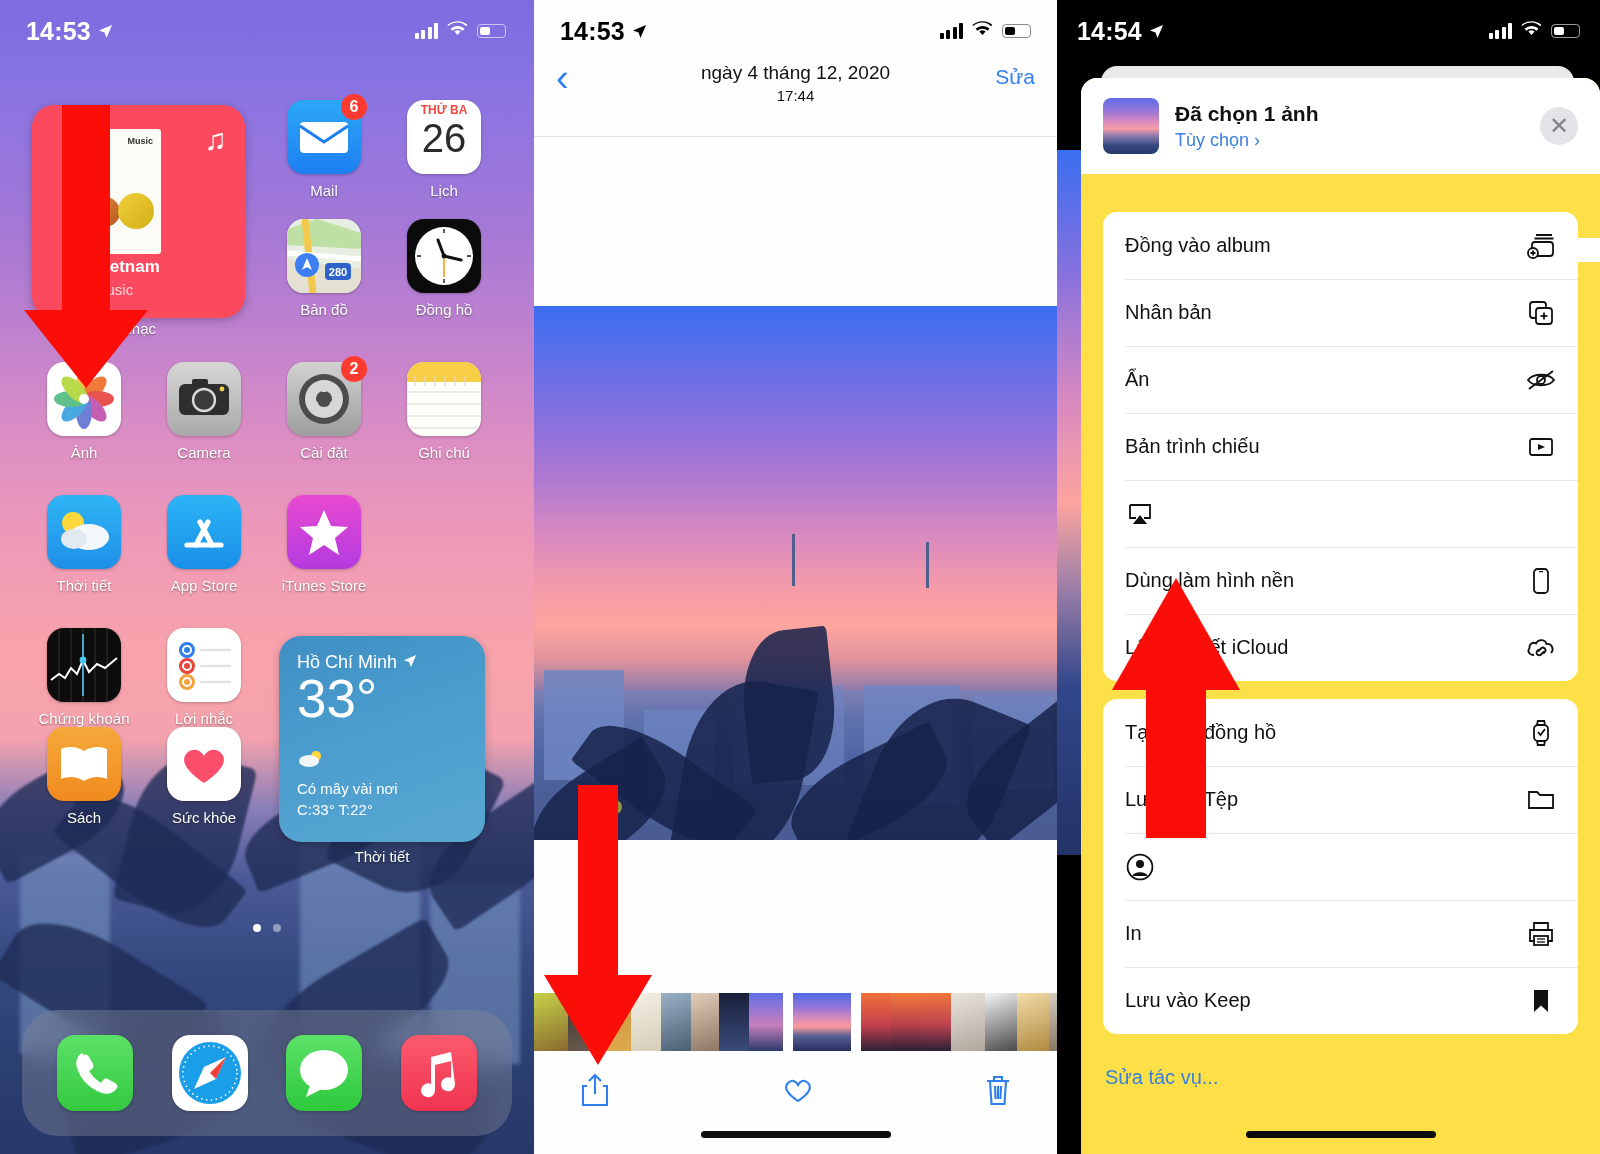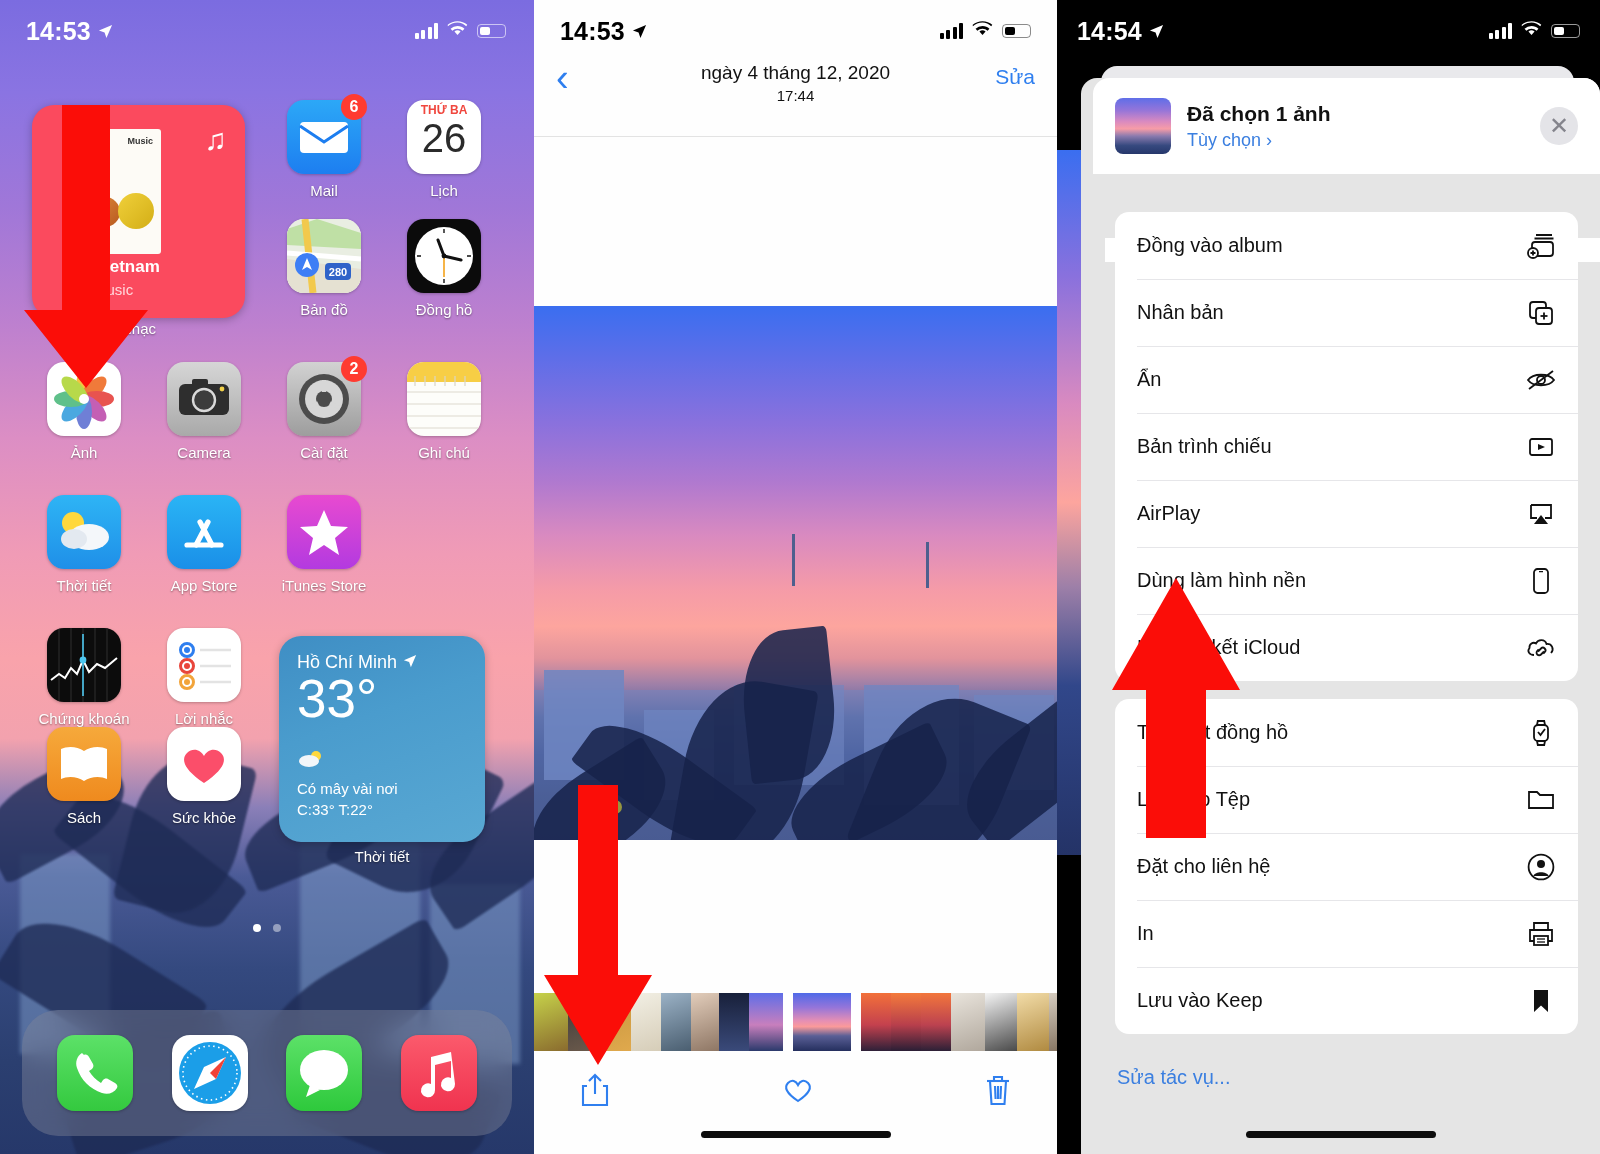--- a/index.html
+++ b/index.html
@@ -104,22 +104,22 @@
 
   
   .panel3{ position:relative; width:543px; height:1154px; background:#000; overflow:hidden; }
   .p3-photoedge{ position:absolute; left:0; top:150px; width:24px; height:705px;
     background:linear-gradient(to bottom,#3a6ef0 0%,#8a71dd 18%,#d98ac0 36%,#fda59e 50%,
       #9d7fa8 62%,#31478a 76%,#243367 100%); }
   .p3-status{ height:62px; display:flex; align-items:center; justify-content:space-between;
               padding:0 20px; color:#fff; }
   .sheet-back2{ position:absolute; left:44px; right:26px; top:66px; height:70px;
                 background:#e9e9ec; border-radius:16px 16px 0 0; }
-  .sheet{ position:absolute; left:24px; right:0; top:78px; bottom:0; background:#e5e5e5;
-          border-radius:16px 16px 0 0;padding-left:12px; }
+  .sheet{ position:absolute; left:24px; right:0; top:78px; bottom:0; background:#fde047;
+          border-radius:16px 16px 0 0; }
   .sheet-head{ background:#fff; border-radius:16px 16px 0 0; height:96px;
     display:flex; align-items:center; padding:0 22px; gap:16px; position:relative; }
   .thumb{ width:56px; height:56px; border-radius:8px; flex:0 0 auto;
     background:linear-gradient(to bottom,#5f6ee8 0%,#9575d9 22%,#d98ac0 42%,#f79ca7 55%,
       #8a7aae 68%,#36497f 85%,#26376b 100%); }
   .sh-title{ font-size:21px; font-weight:700; color:#111; }
   .sh-sub{ font-size:18px; color:#3b7fe0; margin-top:4px; }
   .closebtn{ position:absolute; right:22px; top:50%; transform:translateY(-50%);
     width:38px; height:38px; border-radius:50%; background:#e4e4e8; color:#84848c;
     display:flex; align-items:center; justify-content:center; font-size:24px; }
@@ -697,21 +697,20 @@
         <div class="mi">
           <span class="mi-label">Bản trình chiếu</span>
           <span class="mi-icon">
             <svg viewBox="0 0 28 24" width="28" height="24" fill="none" stroke="#111" stroke-width="1.8">
               <rect x="3" y="4" width="22" height="16" rx="2"></rect>
               <path d="M11 9 L18 12 L11 15 Z" fill="#111" stroke="none"></path>
             </svg>
           </span>
         </div>
         <div class="mi">
-          <span class="mi-label">AirPlay</span>
           <span class="mi-icon">
             <svg viewBox="0 0 28 24" width="28" height="24" fill="none" stroke="#111" stroke-width="1.8">
               <path d="M4 3 L24 3 L24 16 L18 16"></path>
                 <path d="M10 16 L4 16 L4 3"></path>
               <path d="M14 13 L21 22 L7 22 Z" fill="#111" stroke="none"></path>
             </svg>
           </span>
         </div>
         <div class="mi">
           <span class="mi-label">Dùng làm hình nền</span>
@@ -748,21 +747,20 @@
         </div>
         <div class="mi">
           <span class="mi-label">Lưu vào Tệp</span>
           <span class="mi-icon">
             <svg viewBox="0 0 28 22" width="28" height="22" fill="none" stroke="#111" stroke-width="1.8">
               <path d="M2 19 L2 3 L10 3 L13 6 L26 6 L26 19 Z"></path>
             </svg>
           </span>
         </div>
         <div class="mi">
-          <span class="mi-label">Đặt cho liên hệ</span>
           <span class="mi-icon">
             <svg viewBox="0 0 28 28" width="28" height="28">
               <circle cx="14" cy="14" r="12.4" fill="none" stroke="#111" stroke-width="1.8"></circle>
               <circle cx="14" cy="11" r="4" fill="#111"></circle>
               <path d="M6.4 23 C8 18 20 18 21.6 23" fill="#111"></path>
             </svg>
           </span>
         </div>
         <div class="mi">
           <span class="mi-label">In</span>

